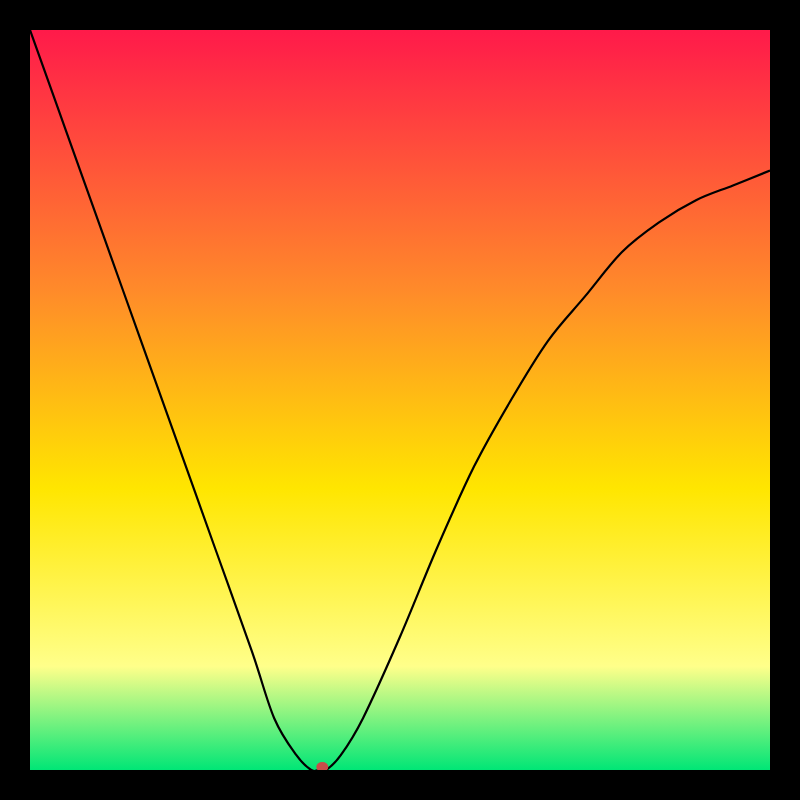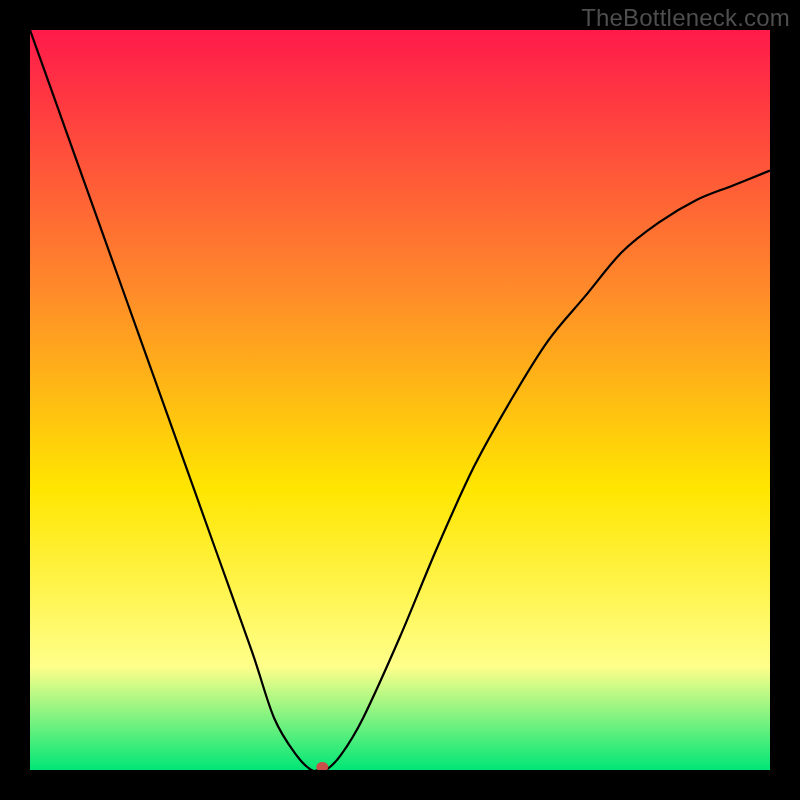--- a/index.html
+++ b/index.html
@@ -33,21 +33,20 @@
     color: #4e4e4e;
     font-size: 24px;
     font-weight: 500;
     letter-spacing: 0.2px;
   }
 </style>
 </head>
 <body>
 
 <div class="frame">
-  <div class="watermark">TheBottleneck.com</div>
 
   <div class="plot">
     <svg id="plot-svg" width="740" height="740" viewBox="0 0 740 740">
       <defs>
         <linearGradient id="bg-grad" x1="0" y1="0" x2="0" y2="1">
           <stop id="g0" offset="0%" stop-color="#ff1a4a"></stop>
           <stop id="g1" offset="35%" stop-color="#ff8a2a"></stop>
           <stop id="g2" offset="62%" stop-color="#ffe600"></stop>
           <stop id="g3" offset="86%" stop-color="#ffff8a"></stop>
           <stop id="g4" offset="100%" stop-color="#00e676"></stop>

